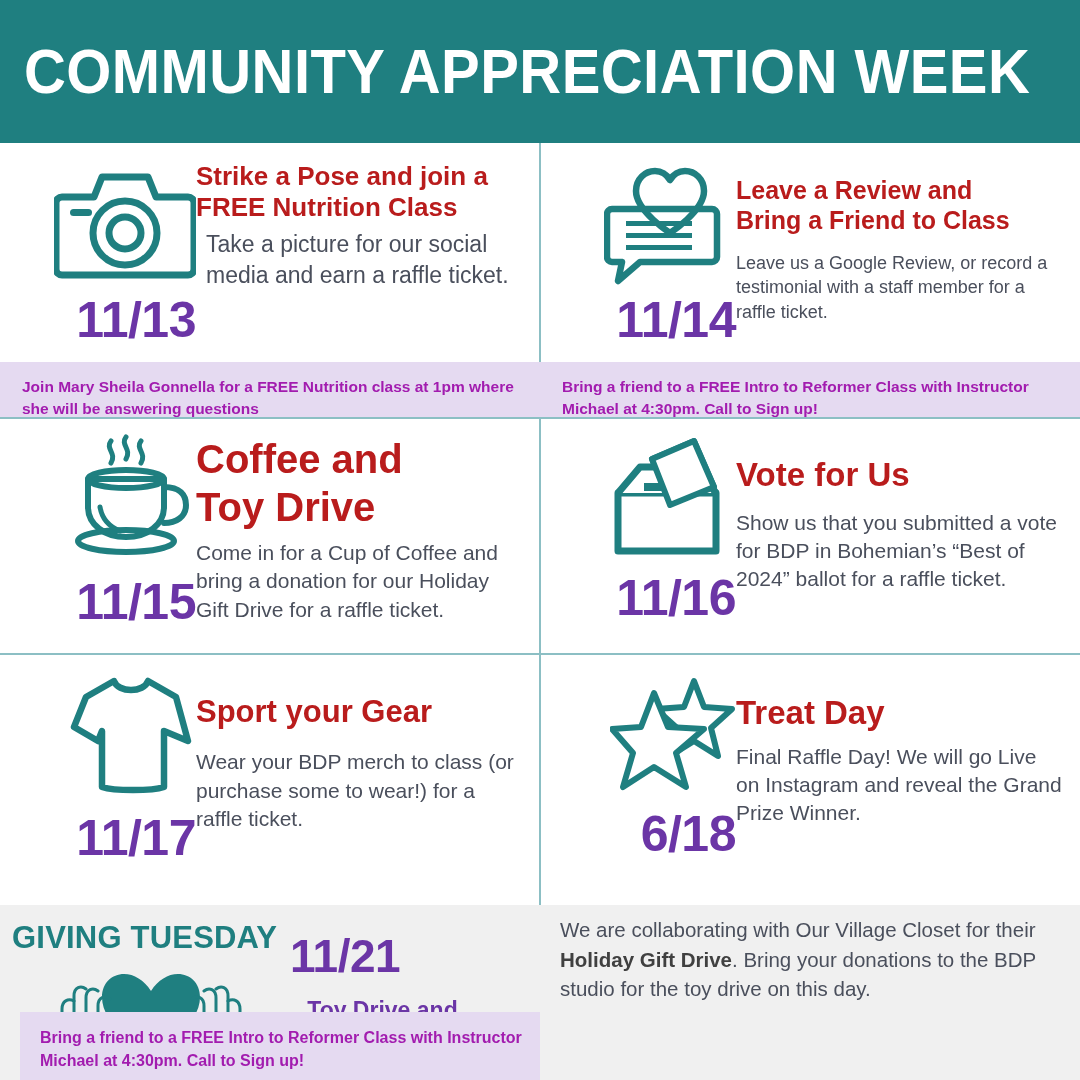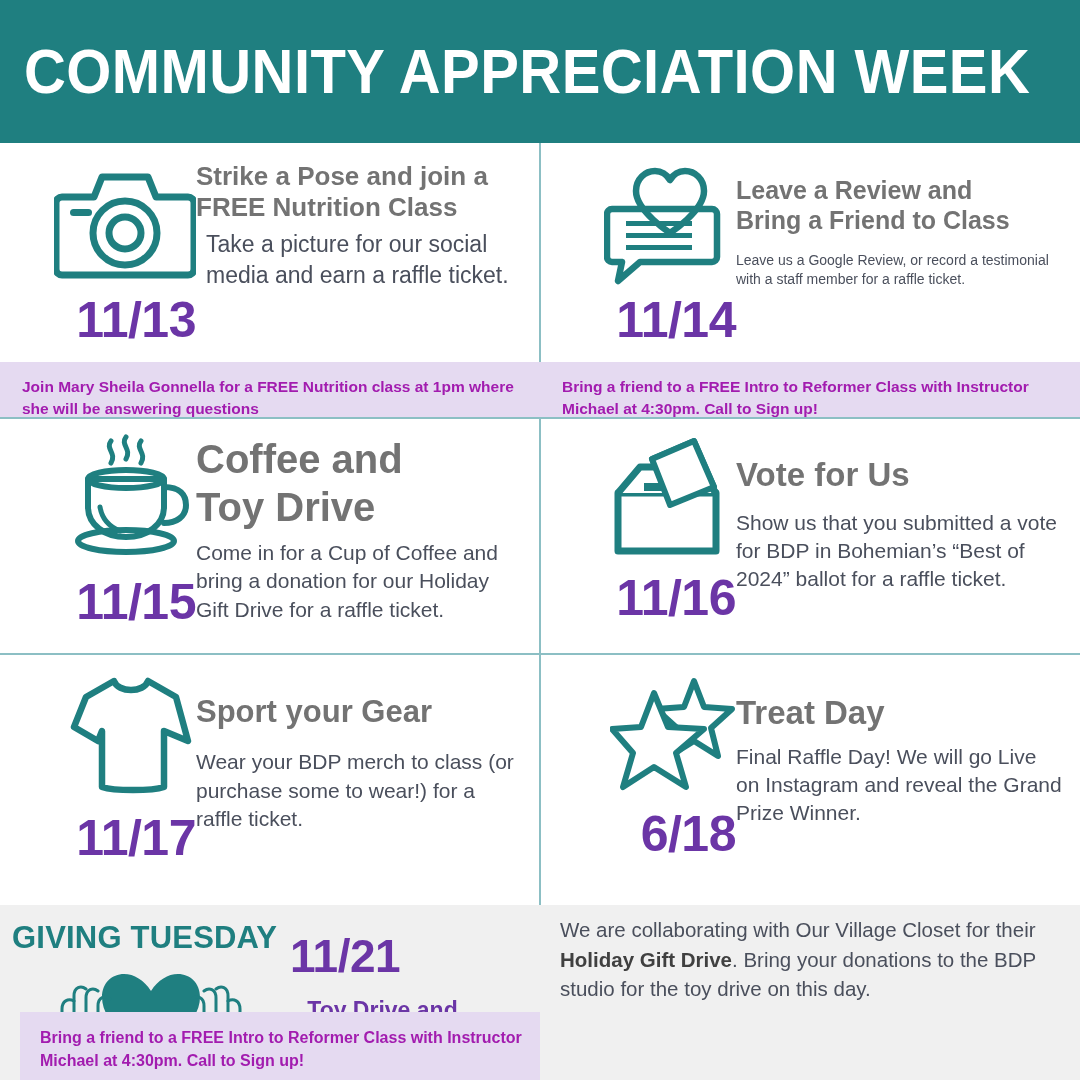--- a/index.html
+++ b/index.html
@@ -101,21 +101,21 @@
     line-height: 1;
     letter-spacing: -0.5px;
   }
 
   .cell-text {
     flex: 1 1 auto;
     padding-right: 18px;
     box-sizing: border-box;
   }
   .cell-heading {
-    color: #737373;
+    color: #b91c1c;
     font-weight: 700;
     line-height: 1.2;
     margin: 0 0 6px 0;
   }
   .cell-body {
     color: #4A4F5C;
     line-height: 1.35;
     margin: 0;
   }
 
@@ -258,21 +258,21 @@
             <rect x="22" y="84" width="66" height="5" fill="#1F7F80"></rect>
           </svg>
         </span>
         <span class="cell-date" style="margin-top:6px;">11/14</span>
       </div>
       <div class="cell-text">
         <div class="cell-heading" style="font-size:25px;padding-top:14px;">
           <div>Leave a Review and</div>
           <div>Bring a Friend to Class</div>
         </div>
-        <p class="cell-body" style="font-size:14px;margin-top:16px;">Leave us a Google Review, or record a testimonial with a staff member for a raffle ticket.</p>
+        <p class="cell-body" style="font-size:18px;margin-top:16px;">Leave us a Google Review, or record a testimonial with a staff member for a raffle ticket.</p>
       </div>
     </div>
 
     <div class="note-band" style="left:540px;top:219px;height:55px;">
       <div class="note-band-text">Bring a friend to a FREE Intro to Reformer Class with Instructor Michael at 4:30pm. Call to Sign up!</div>
     </div>
 
     <div class="cell" style="top:288px;height:220px;">
       <div class="cell-icon-wrap">
         <span class="cell-icon">

